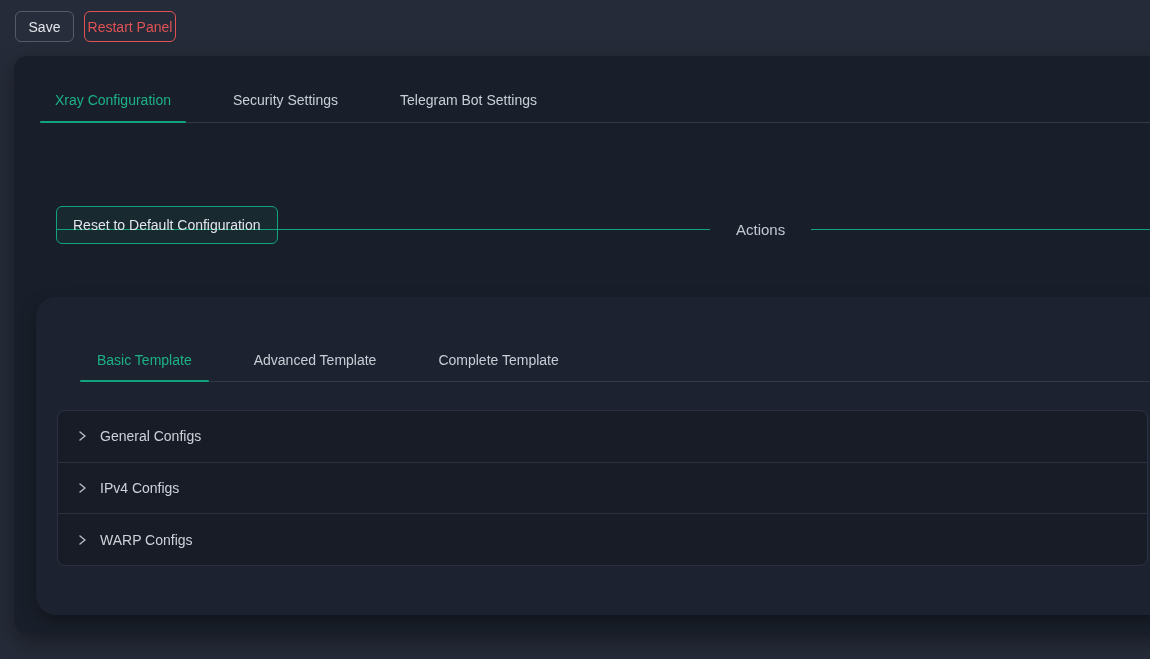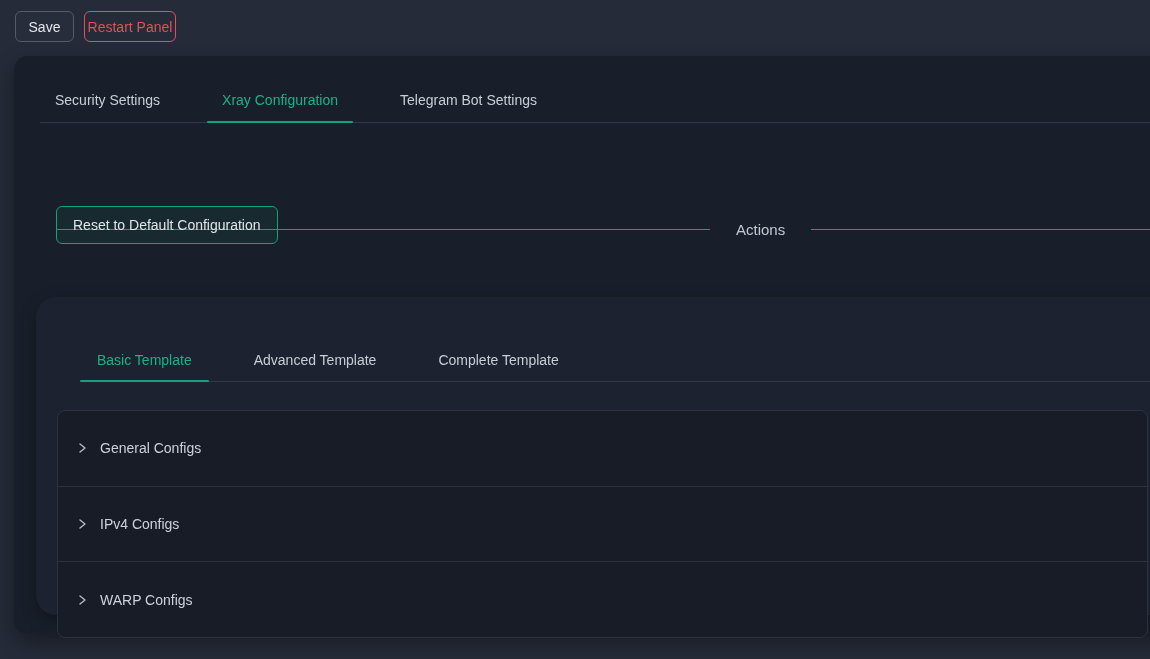--- a/index.html
+++ b/index.html
@@ -86,21 +86,21 @@
     background:var(--inner-card-bg);border-radius:20px;
     box-shadow:0 6px 16px rgba(0,0,0,0.35);
   }
   .inner-tabs{
     position:absolute;left:44px;right:0;top:47px;
     display:flex;border-bottom:1px solid var(--border);
   }
   .inner-tabs .tab{padding:8px 17px 13px;margin-right:28px;}
   
   .collapse{
-    position:absolute;left:21px;right:26px;top:113px;height:228px;
+    position:absolute;left:21px;right:26px;top:113px;height:156px;
     background:var(--collapse-bg);border:1px solid var(--collapse-border);
     border-radius:8px;overflow:hidden;
     display:flex;flex-direction:column;
   }
   .collapse-row{
     flex:1;display:flex;align-items:center;padding-left:18px;
     cursor:pointer;
   }
   .collapse-row + .collapse-row{border-top:1px solid var(--collapse-border);}
   .chev{width:12px;height:12px;flex:0 0 12px;display:block;}
@@ -110,22 +110,22 @@
 <body>
 
 <div class="topbar">
   <button class="btn btn-save">Save</button>
   <button class="btn btn-restart">Restart Panel</button>
 </div>
 
 <div class="main-card">
 
   <div class="tabs-nav">
+    <div class="tab active">Xray Configuration</div>
     <div class="tab">Security Settings</div>
-    <div class="tab active">Xray Configuration</div>
     <div class="tab">Telegram Bot Settings</div>
   </div>
 
   <div class="divider divider-actions">
     <span class="line line-left"></span>
     <span class="label">Actions</span>
     <span class="line line-right"></span>
   </div>
 
   <button class="btn-reset">Reset to Default Configuration</button>

